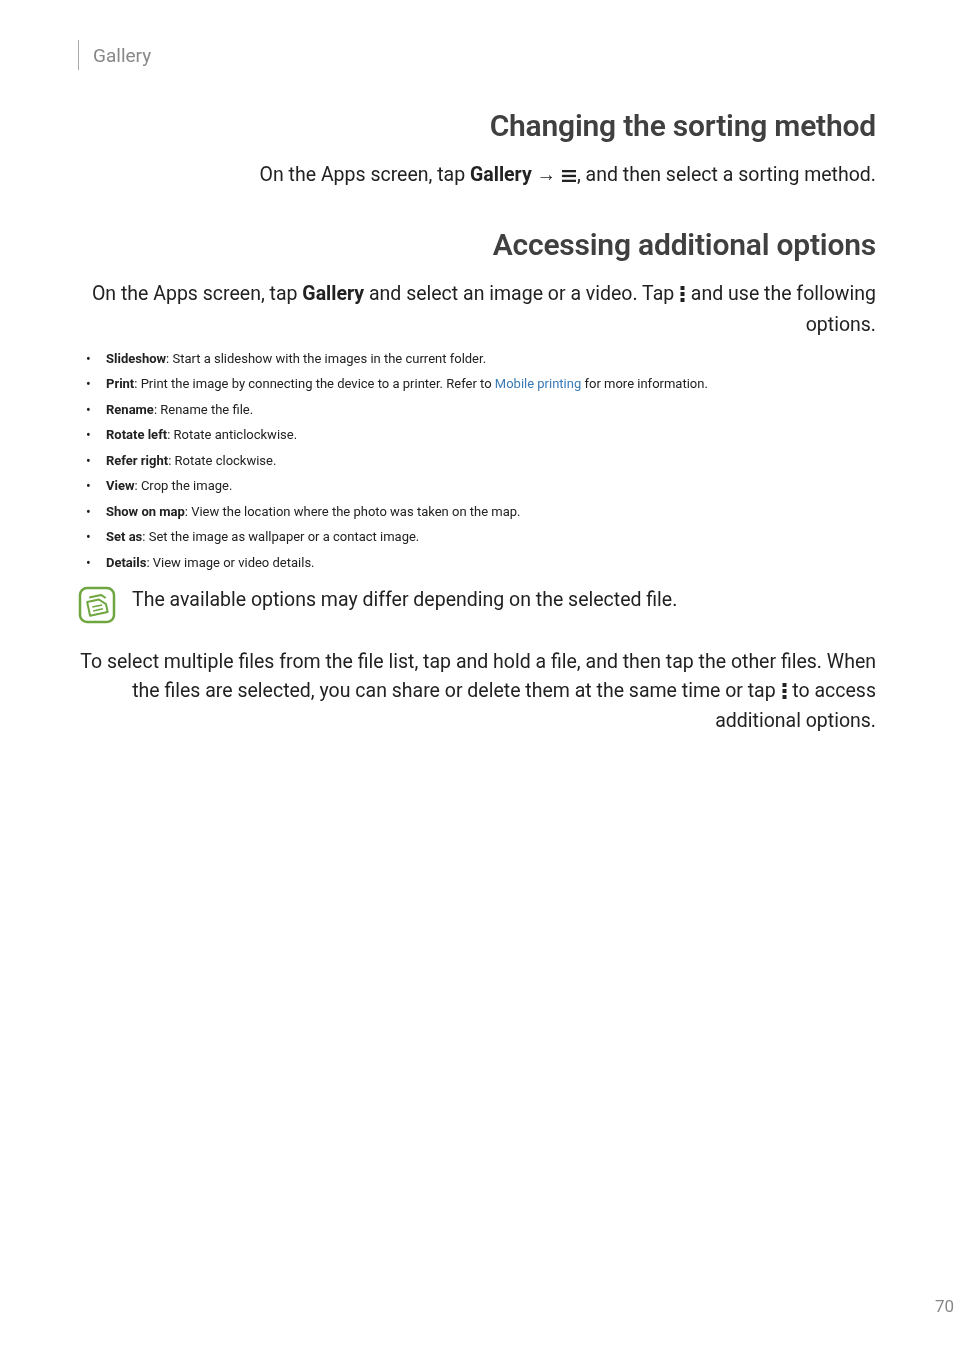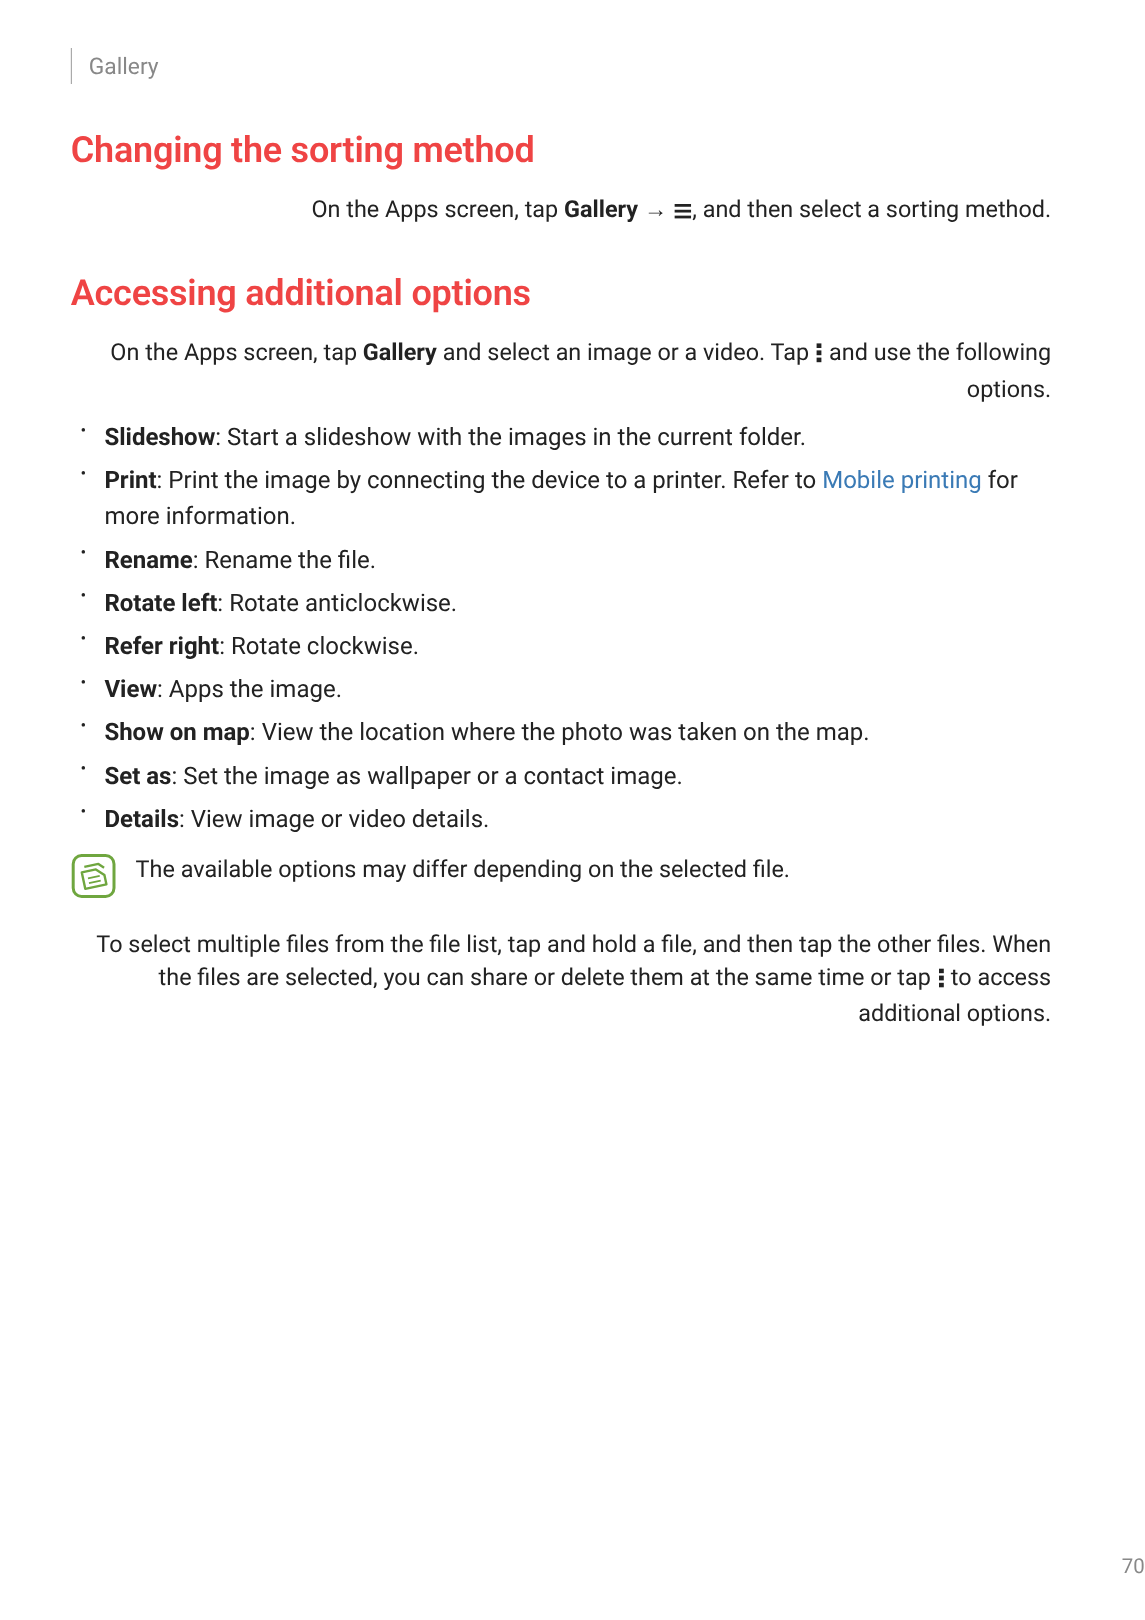--- a/index.html
+++ b/index.html
@@ -9,41 +9,42 @@
     }
     body {
       width: 954px;
       height: 1350px;
       background: #fff;
       font-family: -apple-system, BlinkMacSystemFont, "Segoe UI", Roboto, Helvetica, Arial, sans-serif;
       color: #222;
       position: relative;
     }
     .page {
-      padding: 40px 78px 0 59px;
+      padding: 40px 78px 0 78px;
     }
     .header-line {
       border-left: 1.5px solid #aaa;
       height: 30px;
       padding-left: 14px;
       display: flex;
       align-items: center;
       margin-bottom: 38px;
     }
     .section-name {
       color: #888;
       font-size: 19px;
       font-weight: 400;
     }
     h2 {
-      color: #ef4444;
+      color: #404040;
       font-size: 30px;
       font-weight: 600;
       margin-bottom: 18px;
       letter-spacing: -0.2px;
+      text-align: right;
     }
     .body-text {
       font-size: 19.5px;
       line-height: 1.45;
       color: #222;
       margin-bottom: 10px;
       text-align: right;
     }
     .section-block {
       margin-bottom: 36px;
@@ -55,21 +56,21 @@
       color: #3a7ab5;
       text-align: center;
     }
     ul.option-list {
       list-style: none;
       padding-left: 28px;
       margin-top: 8px;
     }
     ul.option-list li {
       position: relative;
-      font-size: 20px;
+      font-size: 13px;
       line-height: 1.5;
       margin-bottom: 6px;
       padding-left: 0;
     }
     ul.option-list li::before {
       content: "•";
       position: absolute;
       left: -20px;
       top: 0;
       color: #222;
@@ -138,21 +139,21 @@
             </g>
           </svg></span><span> and use the following options.</span>
     </p>
 
     <ul class="option-list">
       <li><span class="bold">Slideshow</span><span>: Start a slideshow with the images in the current folder.</span></li>
       <li><span class="bold">Print</span><span>: Print the image by connecting the device to a printer. Refer to </span><span class="link">Mobile printing</span><span> for more information.</span></li>
       <li><span class="bold">Rename</span><span>: Rename the file.</span></li>
       <li><span class="bold">Rotate left</span><span>: Rotate anticlockwise.</span></li>
       <li><span class="bold">Refer right</span><span>: Rotate clockwise.</span></li>
-      <li><span class="bold">View</span><span>: Apps the image.</span></li>
+      <li><span class="bold">View</span><span>: Crop the image.</span></li>
       <li><span class="bold">Show on map</span><span>: View the location where the photo was taken on the map.</span></li>
       <li><span class="bold">Set as</span><span>: Set the image as wallpaper or a contact image.</span></li>
       <li><span class="bold">Details</span><span>: View image or video details.</span></li>
     </ul>
 
     <div class="note-row">
       <div class="note-icon-box">
         <svg width="38" height="38" viewBox="0 0 38 38">
           <rect x="2" y="2" width="34" height="34" rx="7" ry="7" fill="none" stroke="#6fa63f" stroke-width="2.5"></rect>
           <path d="M 10 28 L 10 14 L 22 14 L 28 20 L 28 28 Z" fill="none" stroke="#6fa63f" stroke-width="2" stroke-linejoin="round" transform="rotate(-12 19 19)"></path>

